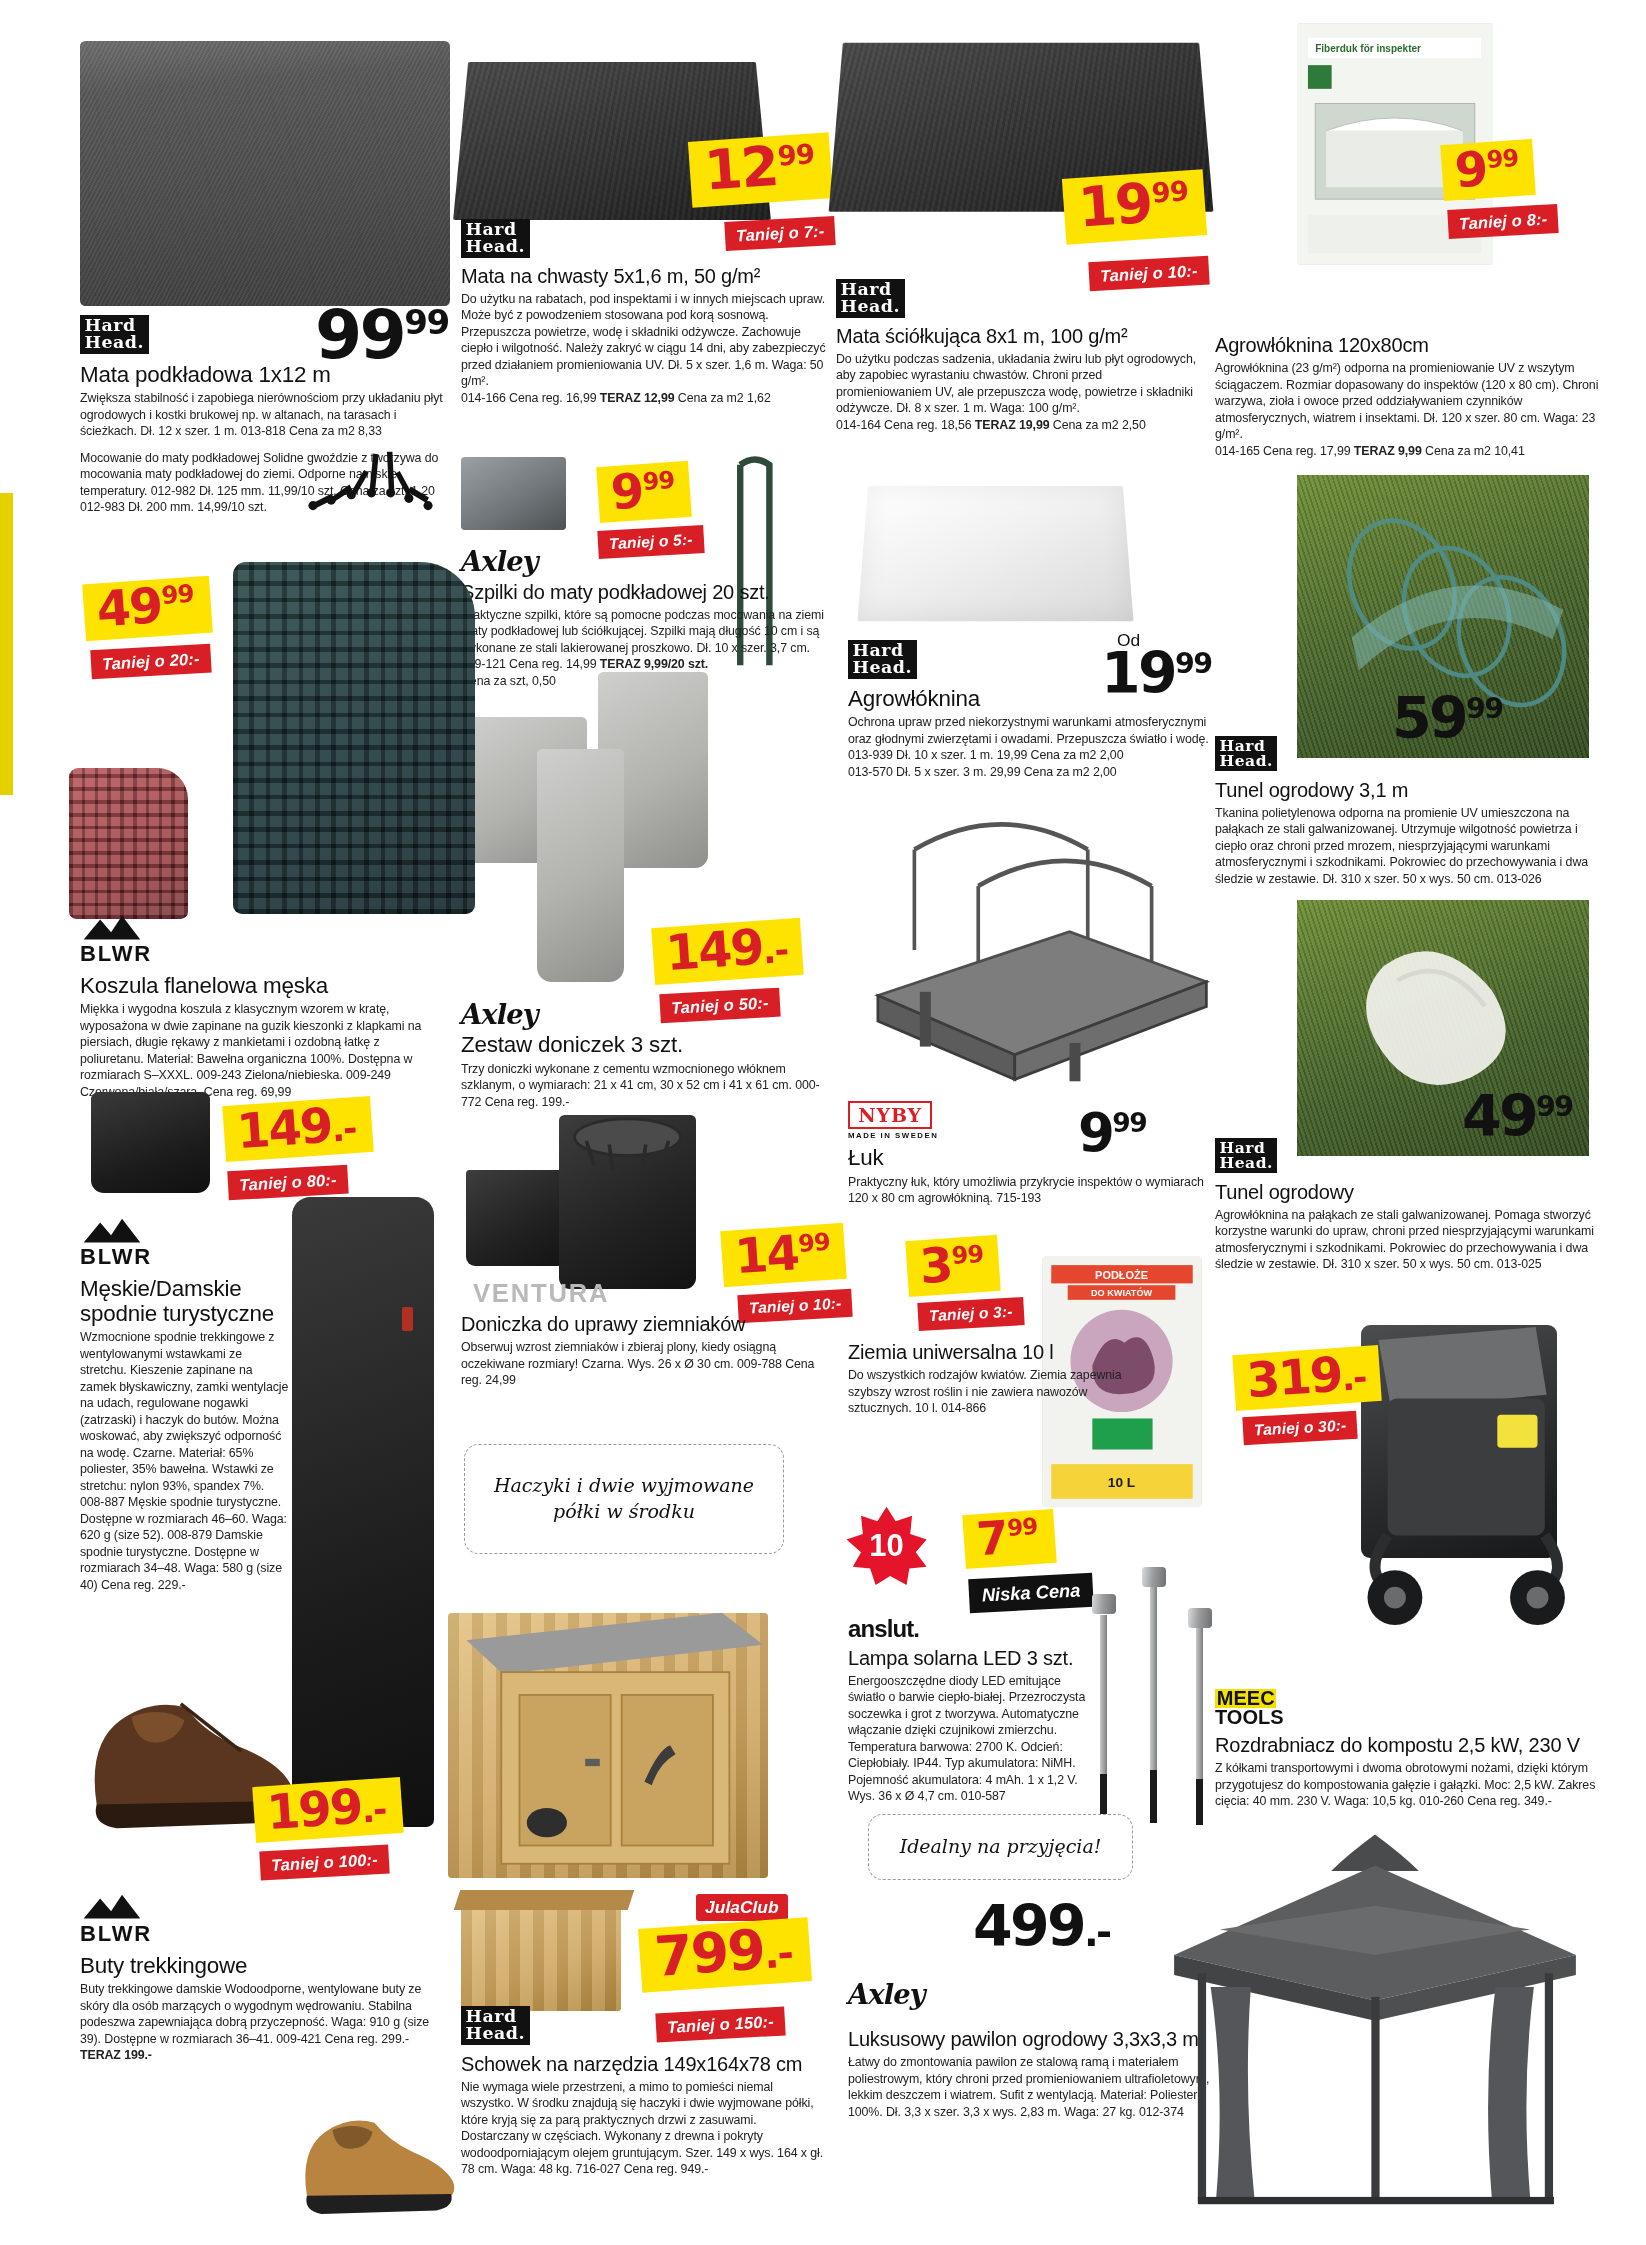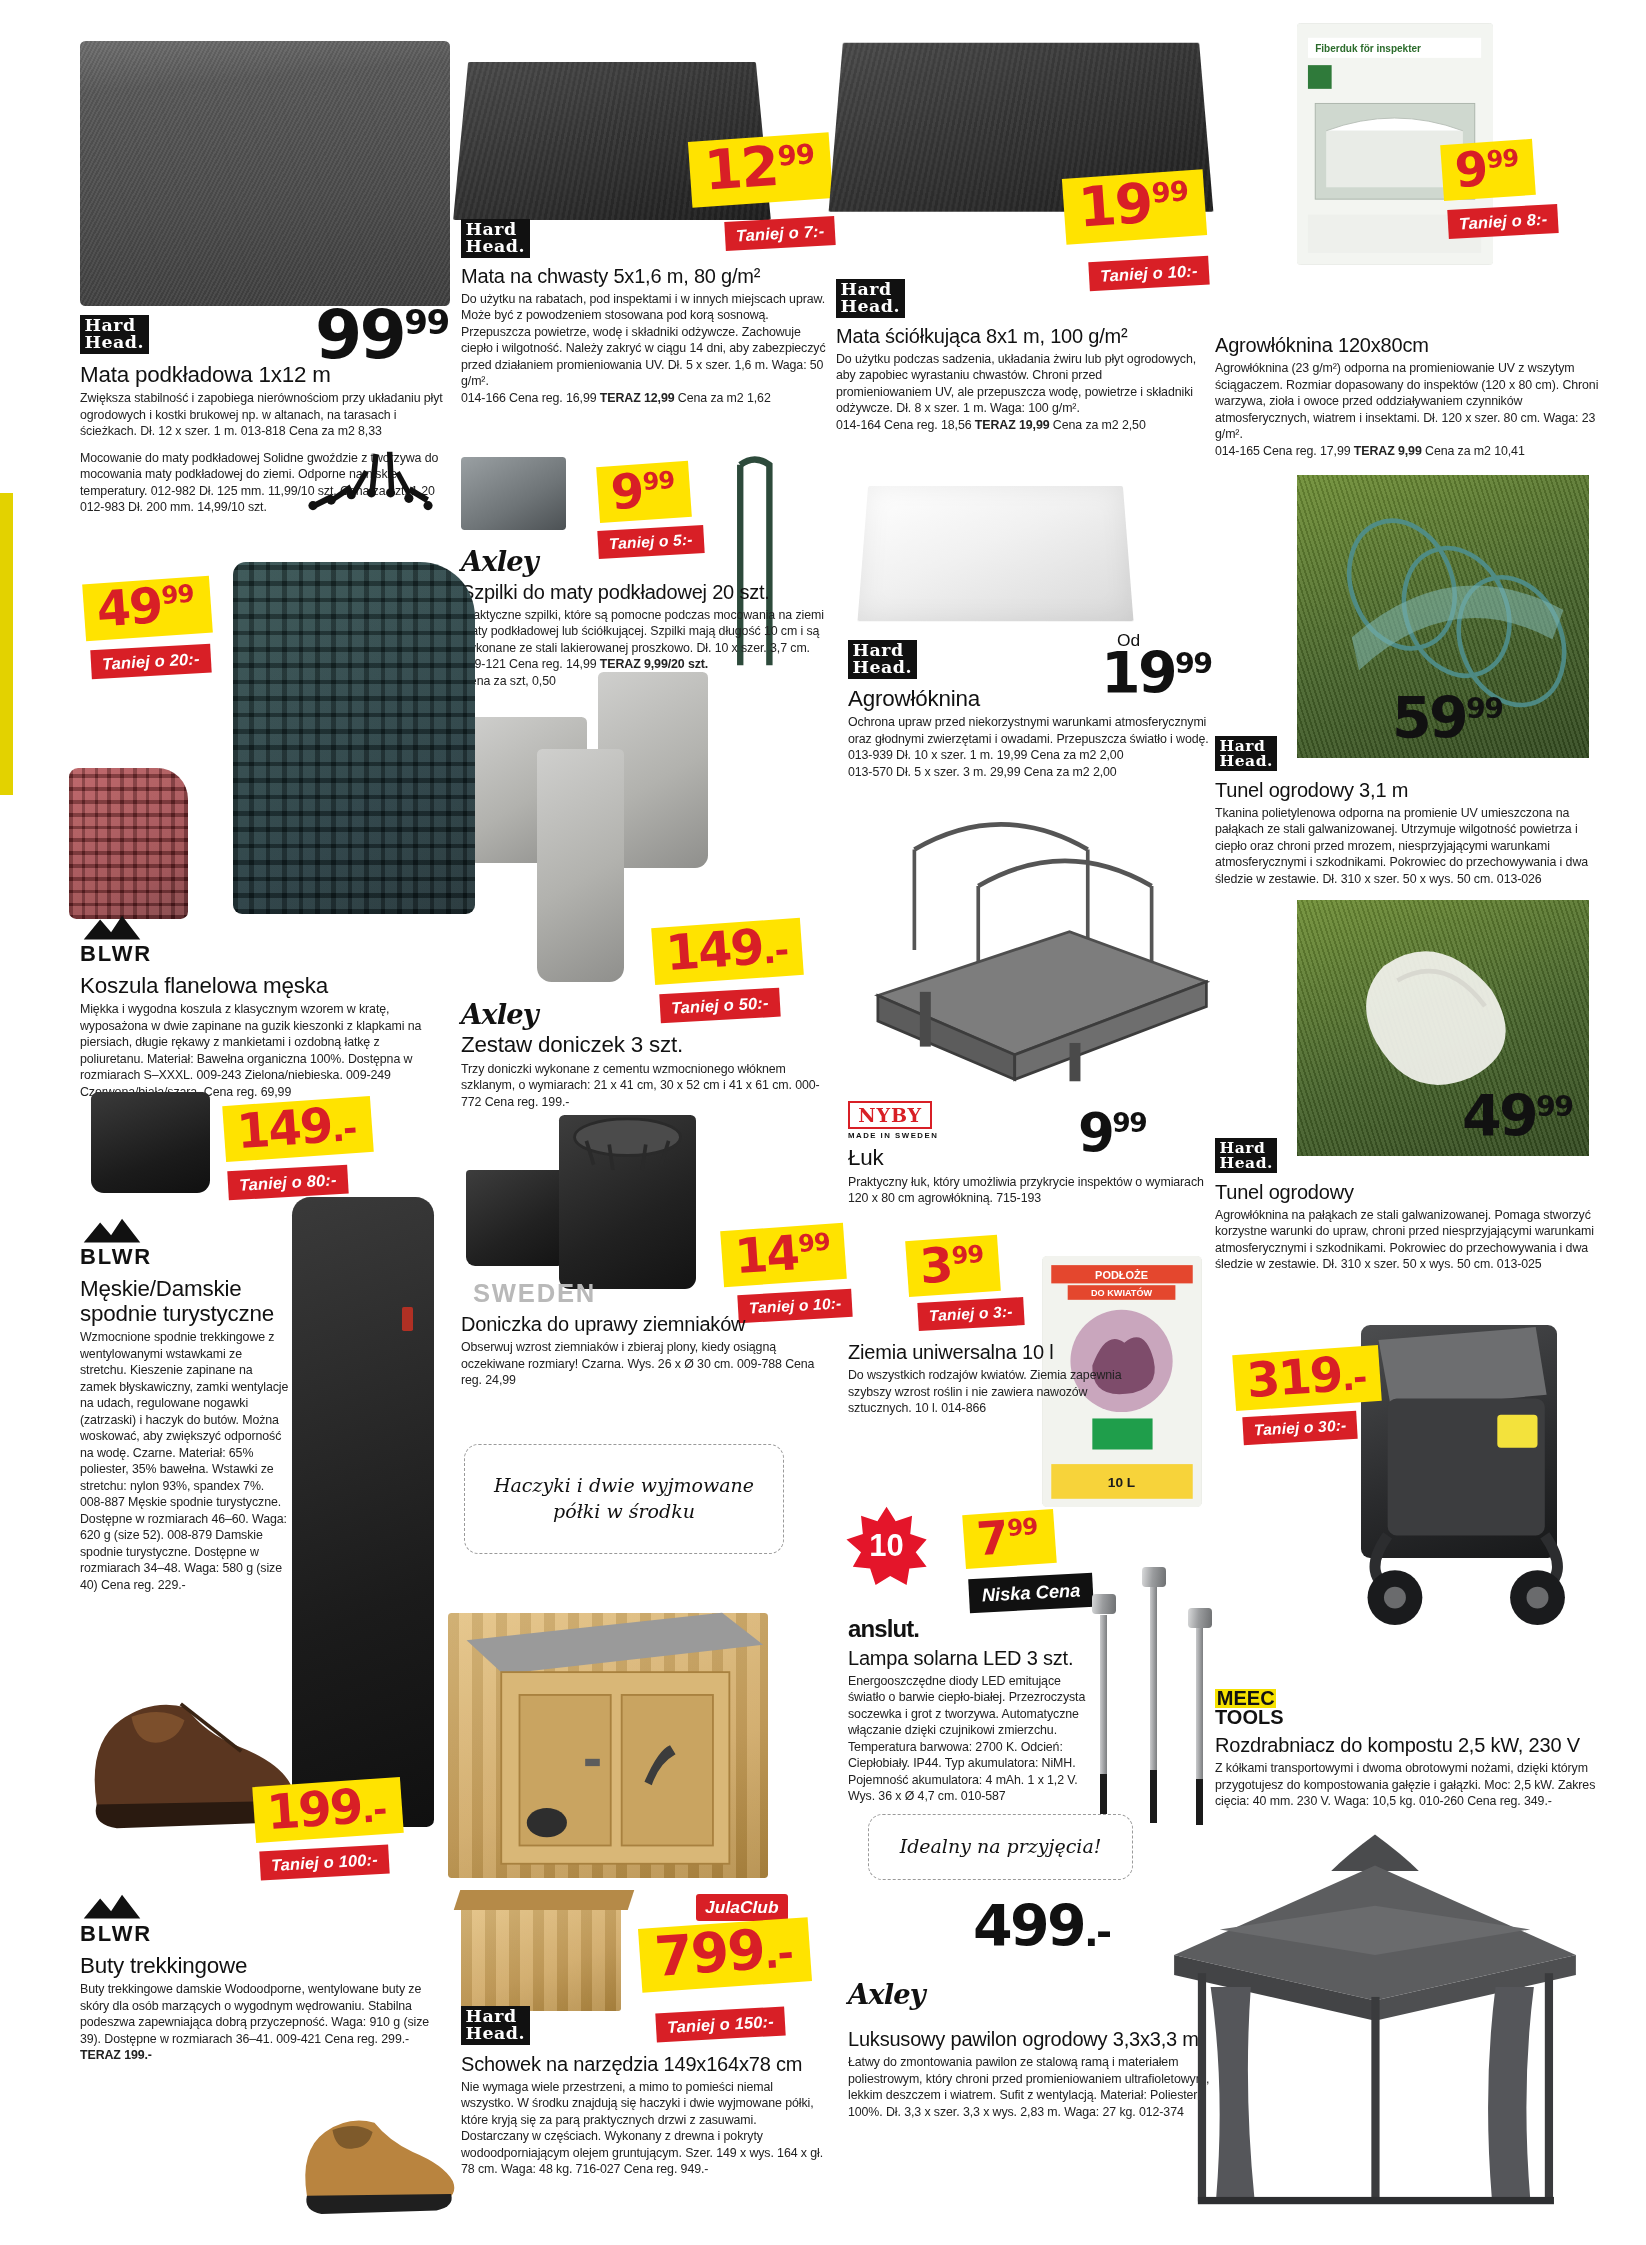--- a/index.html
+++ b/index.html
@@ -187,21 +187,21 @@
   <div class="pricebox" style="left:690px; top:137px; padding:7.3px 16.4px 11px 14.6px;">
     <span class="pnum" style="font-size:55px;"><span>12</span><sup>99</sup></span>
   </div>
   <div class="taniej" style="left:725px; top:219px;">Taniej o 7:-</div>
 
   <div class="abs" style="left:461px; top:219px; width:370px;">
     <div class="hh-logo">
       <span>Hard</span>
       <span>Head.</span>
     </div>
-    <h2 class="title sm" style="margin-top:6.4px;">Mata na chwasty 5x1,6 m, 80 g/m²</h2>
+    <h2 class="title sm" style="margin-top:6.4px;">Mata na chwasty 5x1,6 m, 50 g/m²</h2>
     <p class="desc">Do użytku na rabatach, pod inspektami i w innych miejscach upraw. Może być z powodzeniem stosowana pod korą sosnową. Przepuszcza powietrze, wodę i składniki odżywcze. Zachowuje ciepło i wilgotność. Należy zakryć w ciągu 14 dni, aby zabezpieczyć przed działaniem promieniowania UV. Dł. 5 x szer. 1,6 m. Waga: 50 g/m².</p>
     <p class="desc" style="margin-top:0;"><span>014-166 Cena reg. 16,99 </span><span class="b">TERAZ 12,99</span><span> Cena za m2 1,62</span></p>
   </div>
 
   <div class="imgbox concrete" style="left:461px; top:457px; width:105px; height:73px; background:linear-gradient(150deg,#9aa0a3,#6e7477 60%,#4c5154); border-radius:3.7px;"></div>
   <svg class="abs" style="left:722px; top:452px;" width="82" height="228" viewBox="0 0 90 250">
     <path d="M20,14 q16,-12 32,0 l0,220" stroke="#2d4a3b" stroke-width="7" fill="none"></path>
     <path d="M20,14 l0,220" stroke="#2d4a3b" stroke-width="7" fill="none"></path>
   </svg>
   <div class="pricebox" style="left:598px; top:464px; padding:5.5px 14.6px 9.1px 12.8px;">
@@ -230,21 +230,21 @@
     <h2 class="title" style="margin-top:1.8px;">Zestaw doniczek 3 szt.</h2>
     <p class="desc">Trzy doniczki wykonane z cementu wzmocnionego włóknem szklanym, o wymiarach: 21 x 41 cm, 30 x 52 cm i 41 x 61 cm. 000-772 Cena reg. 199.-</p>
   </div>
 
   <div class="imgbox plasticpot" style="left:466px; top:1170px; width:101px; height:96px; border-radius:3.7px 3.7px 9.1px 9.1px;"></div>
   <div class="imgbox plasticpot" style="left:559px; top:1115px; width:137px; height:174px; border-radius:5.5px 5.5px 11px 11px;"></div>
   <svg class="abs" style="left:559px; top:1117px;" width="137" height="55" viewBox="0 0 150 60">
     <ellipse cx="75" cy="22" rx="58" ry="20" fill="#4b4b4b" stroke="#2a2a2a" stroke-width="3"></ellipse>
     <path d="M30,26 l8,26 M55,30 l4,28 M95,30 l-4,28 M120,26 l-8,26" stroke="#2a2a2a" stroke-width="4" fill="none"></path>
   </svg>
-  <div class="ventura-logo abs" style="left:473px; top:1279px;">SWEDEN</div>
+  <div class="ventura-logo abs" style="left:473px; top:1279px;">VENTURA</div>
   <div class="pricebox" style="left:722px; top:1227px; padding:5.5px 14.6px 9.1px 12.8px;">
     <span class="pnum" style="font-size:48px;"><span>14</span><sup>99</sup></span>
   </div>
   <div class="taniej" style="left:738px; top:1292px; font-size:15.5px;">Taniej o 10:-</div>
 
   <div class="abs" style="left:461px; top:1313px; width:365px;">
     <h2 class="title sm">Doniczka do uprawy ziemniaków</h2>
     <p class="desc">Obserwuj wzrost ziemniaków i zbieraj plony, kiedy osiągną oczekiwane rozmiary! Czarna. Wys. 26 x Ø 30 cm. 009-788 Cena reg. 24,99</p>
   </div>
 

